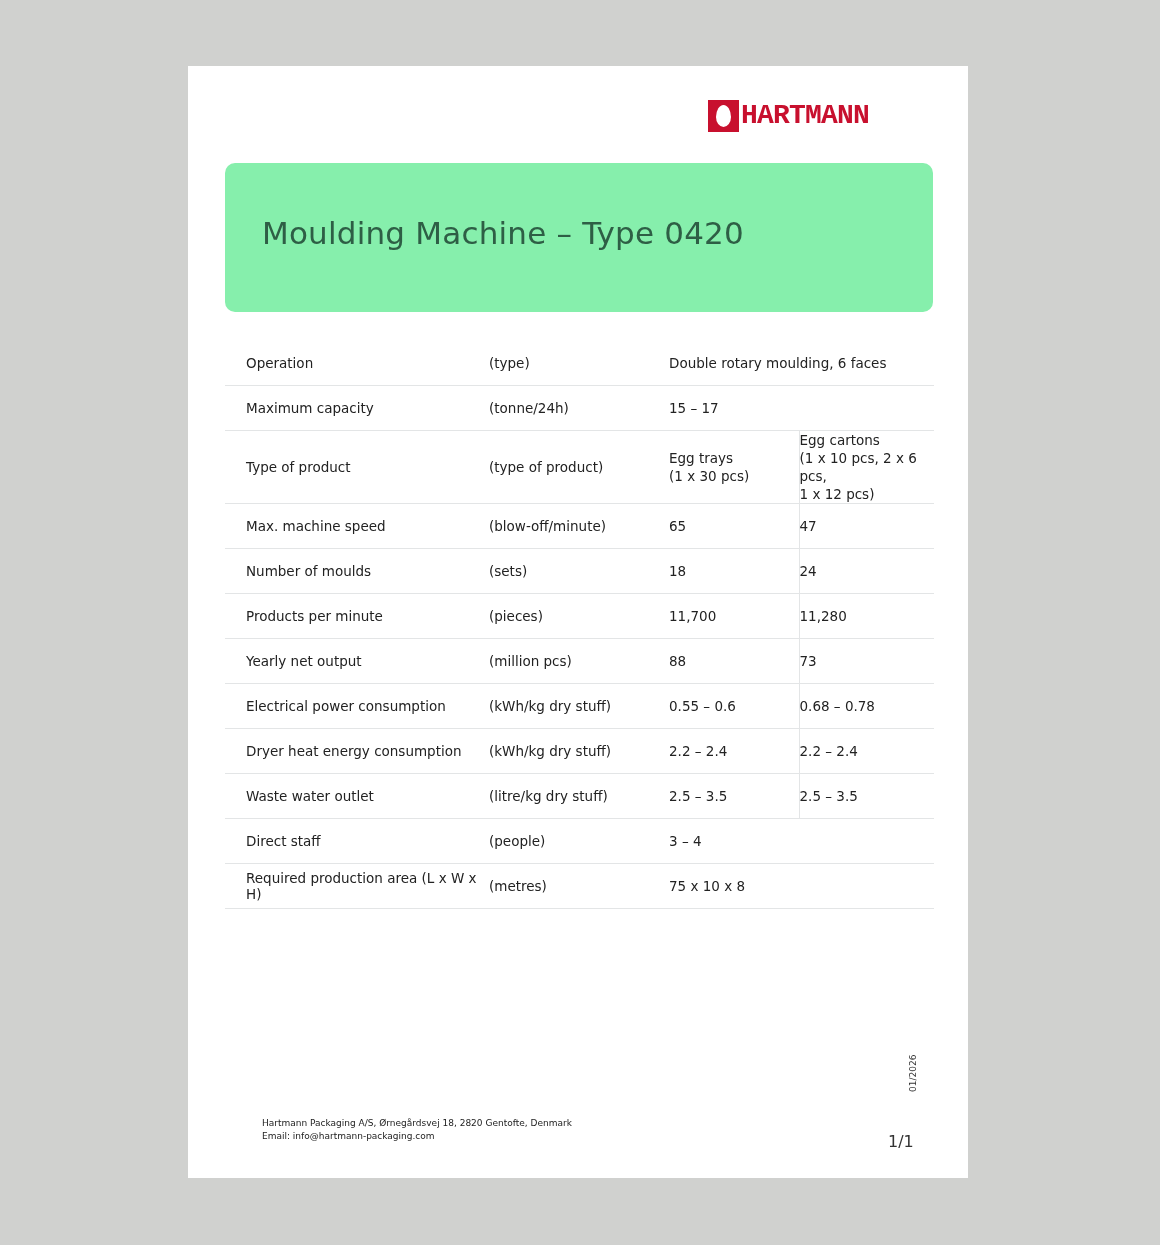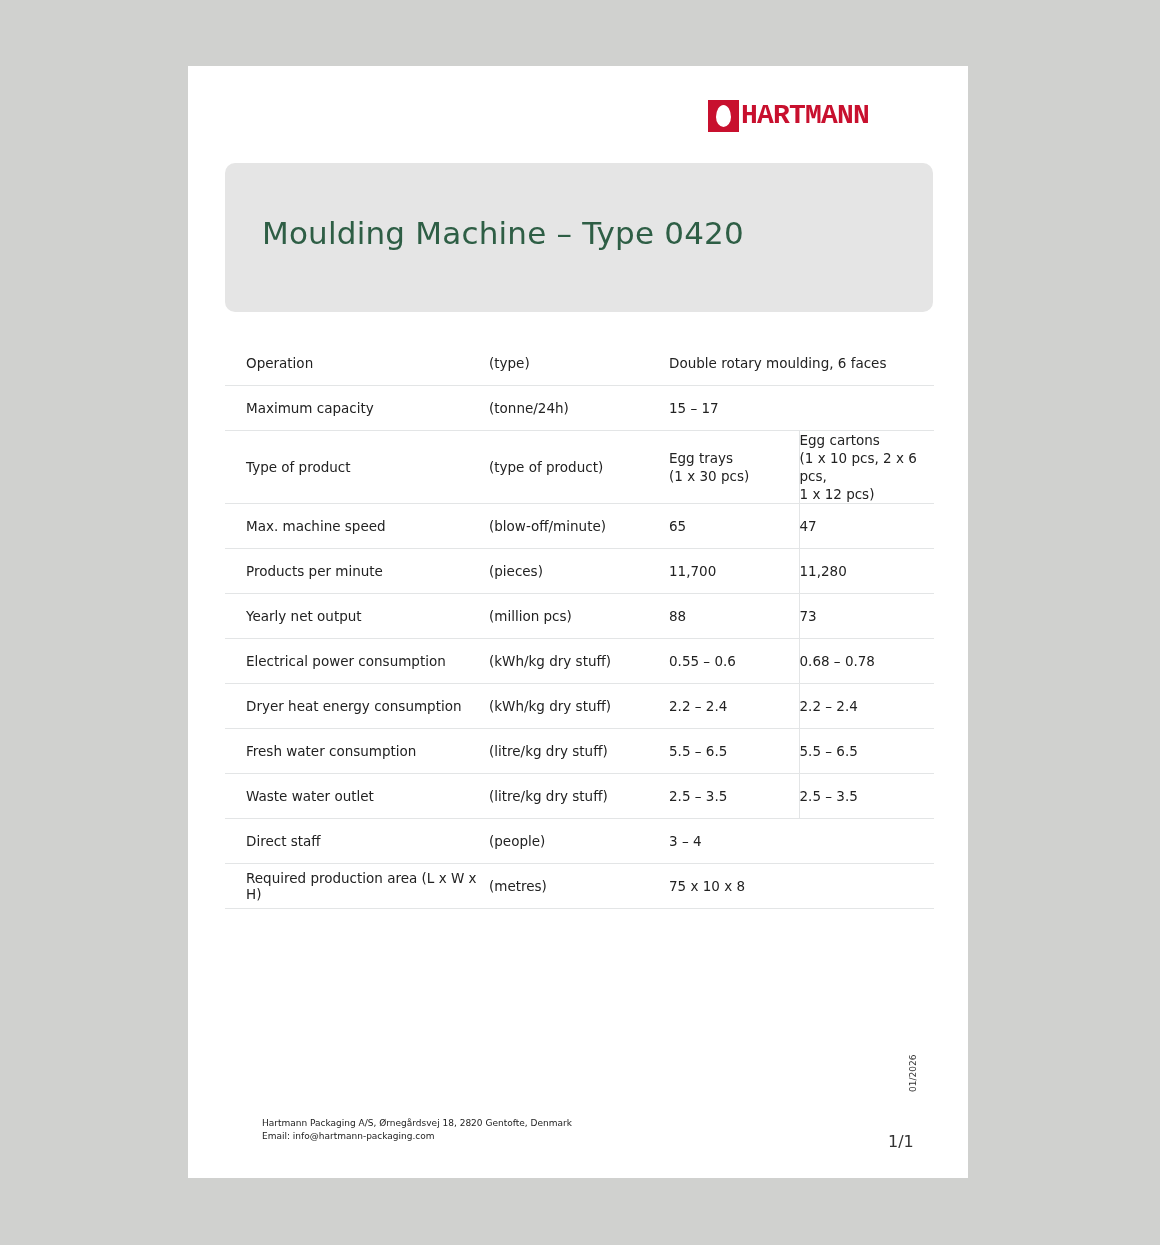--- a/index.html
+++ b/index.html
@@ -48,21 +48,21 @@
     font-family: Liberation Mono, monospace;
     font-weight: bold;
     font-size: 28px;
     letter-spacing: -0.8px;
     line-height: 33px;
   }
   .title-box {
     position: absolute;
     left: 37px; top: 97px;
     width: 708px; height: 149px;
-    background: #e5e5e5;
+    background: #86efac;
     border-radius: 10px;
   }
   .title {
     position: absolute;
     left: 37px; top: 52px;
     font-family: "DejaVu Sans", sans-serif;
     font-size: 31px;
     font-weight: normal;
     color: #2e5e45;
     letter-spacing: 0.2px;
@@ -145,20 +145,26 @@
 (1 x 10 pcs, 2 x 6 pcs,
 1 x 12 pcs)</td>
       </tr>
       <tr>
         <td class="label">Max. machine speed</td>
         <td class="unit">(blow-off/minute)</td>
         <td class="val left">65</td>
         <td class="val right">47</td>
       </tr>
       <tr>
+        <td class="label">Number of moulds</td>
+        <td class="unit">(sets)</td>
+        <td class="val left">18</td>
+        <td class="val right">24</td>
+      </tr>
+      <tr>
         <td class="label">Products per minute</td>
         <td class="unit">(pieces)</td>
         <td class="val left">11,700</td>
         <td class="val right">11,280</td>
       </tr>
       <tr>
         <td class="label">Yearly net output</td>
         <td class="unit">(million pcs)</td>
         <td class="val left">88</td>
         <td class="val right">73</td>
@@ -169,26 +175,20 @@
         <td class="val left">0.55 – 0.6</td>
         <td class="val right">0.68 – 0.78</td>
       </tr>
       <tr>
         <td class="label">Dryer heat energy consumption</td>
         <td class="unit">(kWh/kg dry stuff)</td>
         <td class="val left">2.2 – 2.4</td>
         <td class="val right">2.2 – 2.4</td>
       </tr>
       <tr>
-        <td class="label">Fresh water consumption</td>
-        <td class="unit">(litre/kg dry stuff)</td>
-        <td class="val left">5.5 – 6.5</td>
-        <td class="val right">5.5 – 6.5</td>
-      </tr>
-      <tr>
         <td class="label">Waste water outlet</td>
         <td class="unit">(litre/kg dry stuff)</td>
         <td class="val left">2.5 – 3.5</td>
         <td class="val right">2.5 – 3.5</td>
       </tr>
       <tr>
         <td class="label">Direct staff</td>
         <td class="unit">(people)</td>
         <td class="val" colspan="2">3 – 4</td>
       </tr>

